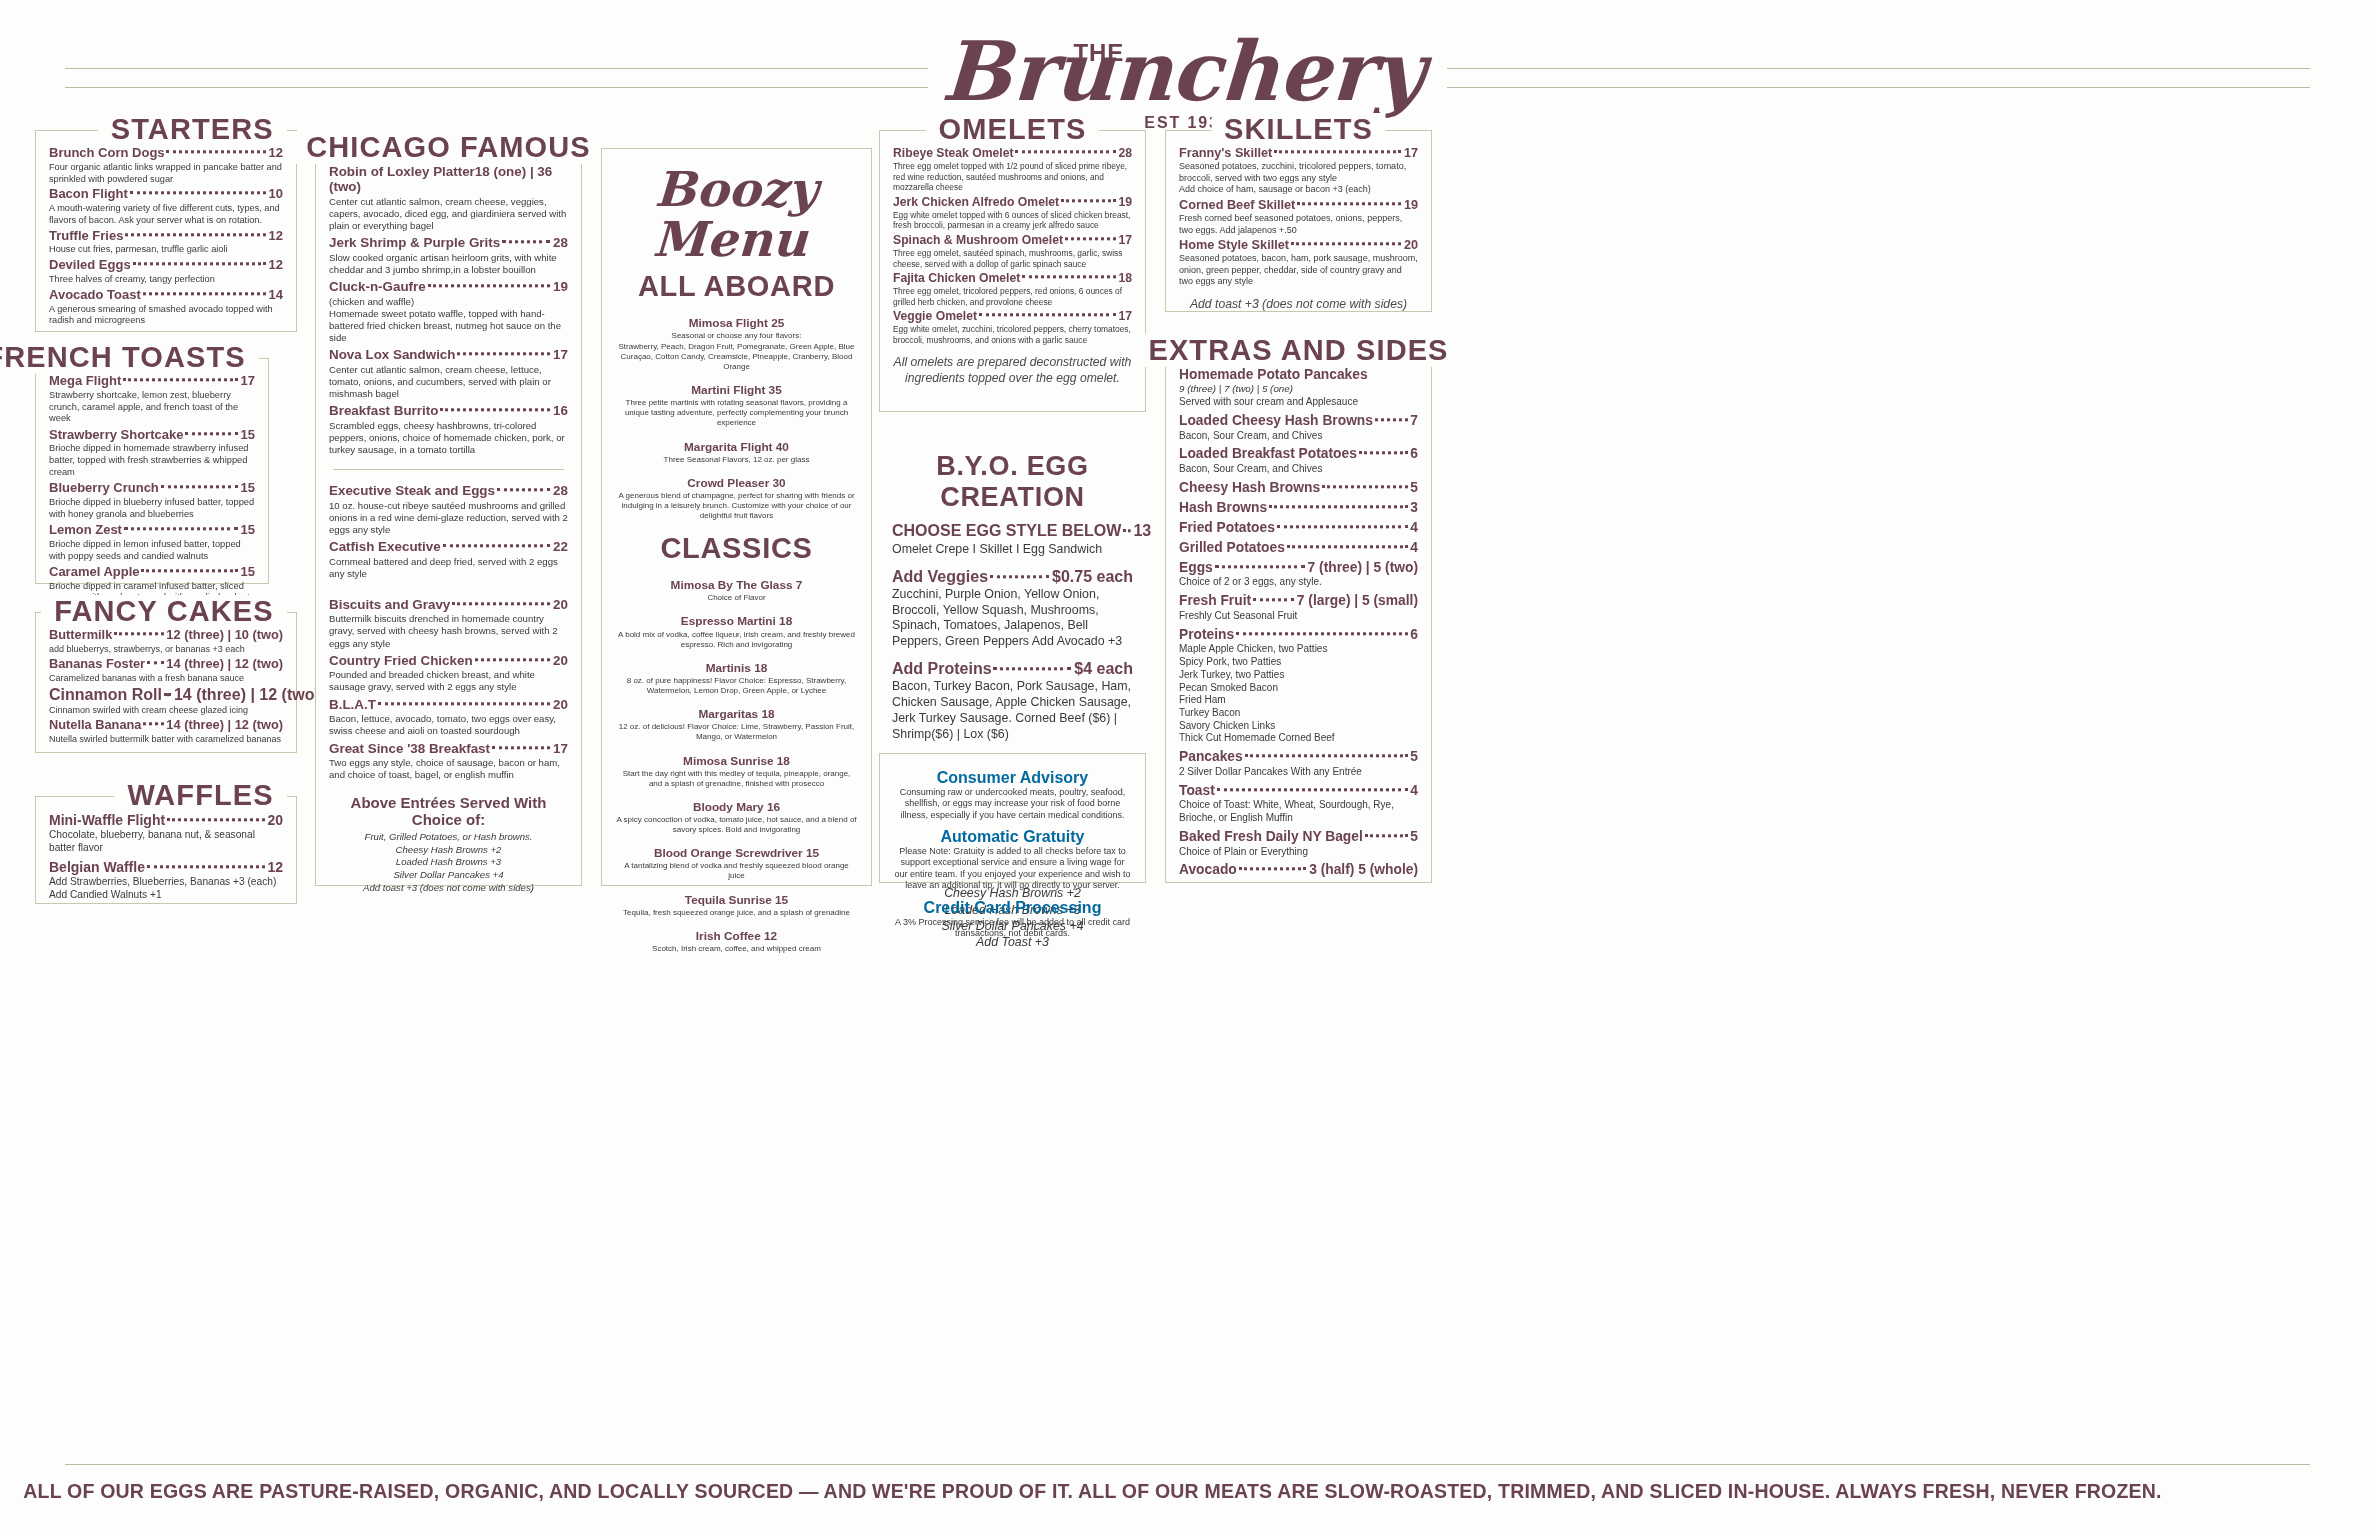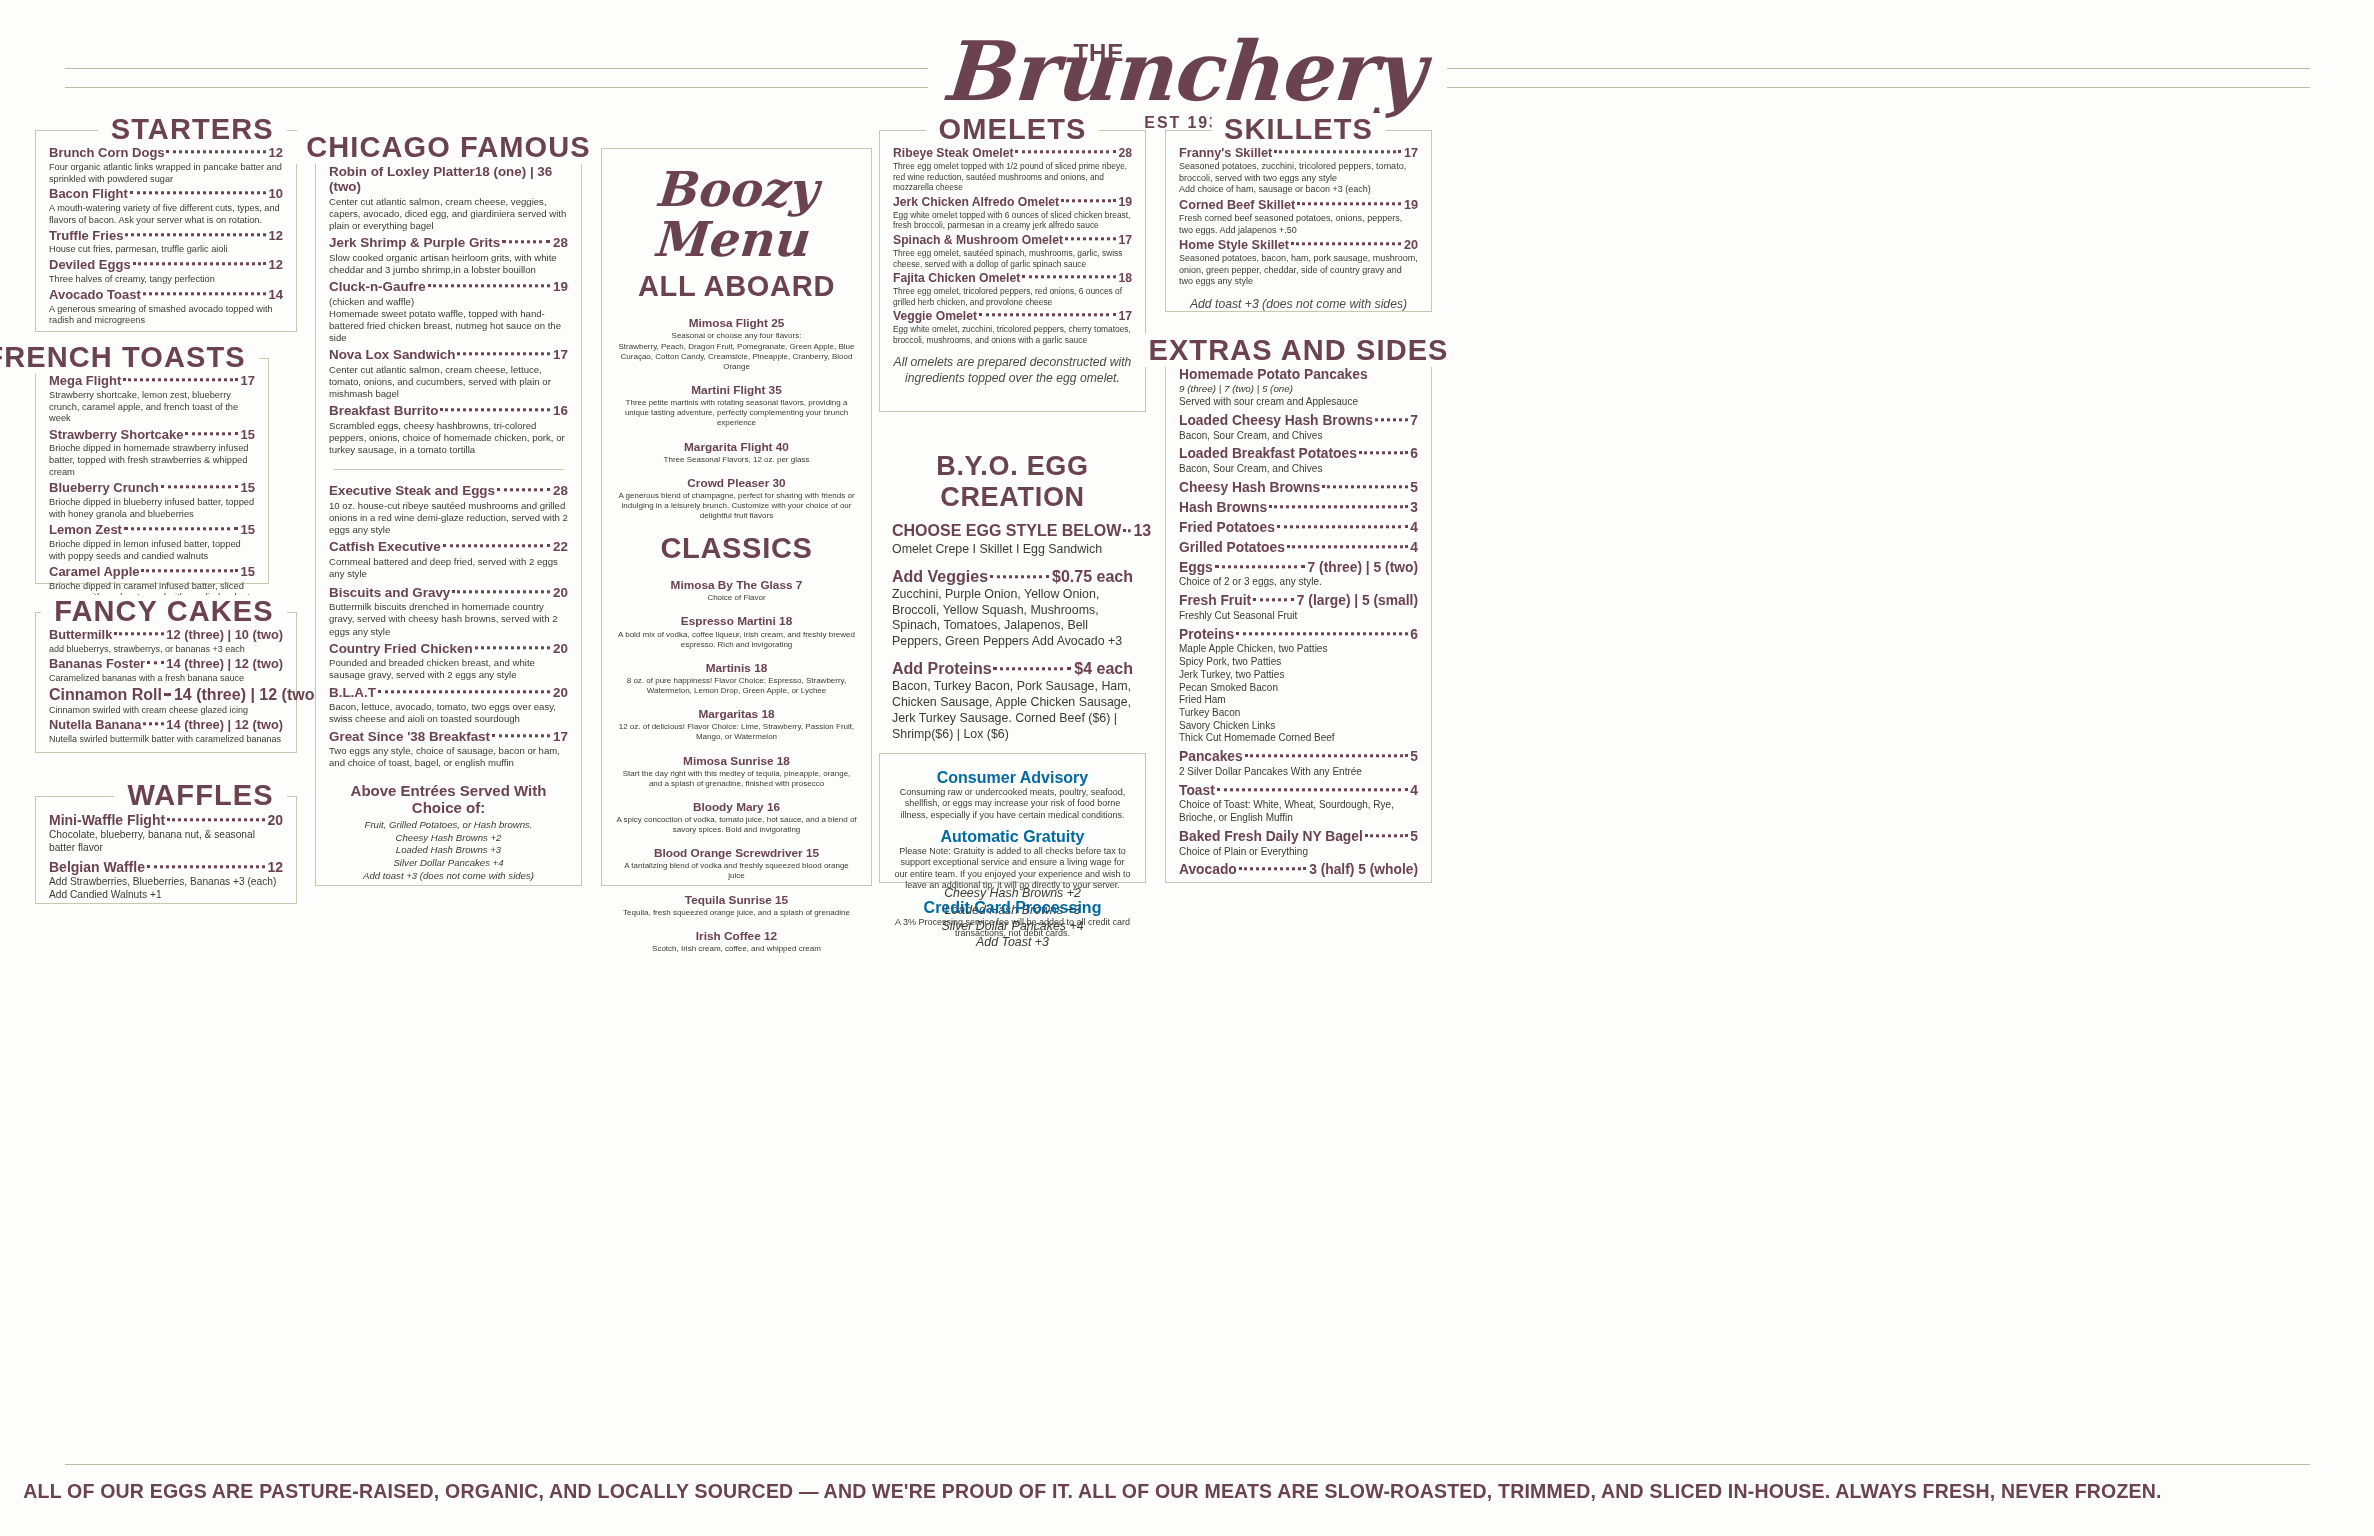--- a/index.html
+++ b/index.html
@@ -360,21 +360,21 @@
     <div class="col-divider"></div>
     <div>
         <div class="item" style="margin-bottom: 3.2px;">
           <div class="item-head" style="font-size: 13.4px;">
             <span class="item-name">Executive Steak and Eggs</span>
             <span class="dots"></span>
             <span class="price">28</span>
           </div>
           <div class="desc" style="font-size: 9.6px;">10 oz. house-cut ribeye sautéed mushrooms and grilled onions in a red wine demi-glaze reduction, served with 2 eggs any style</div>
         </div>
-        <div class="item" style="margin-bottom: 5px;">
+        <div class="item" style="margin-bottom: 17px;">
           <div class="item-head" style="font-size: 13.4px;">
             <span class="item-name">Catfish Executive</span>
             <span class="dots"></span>
             <span class="price">22</span>
           </div>
           <div class="desc" style="font-size: 9.6px;">Cornmeal battered and deep fried, served with 2 eggs any style</div>
         </div>
         <div class="item" style="margin-bottom: 3.2px;">
           <div class="item-head" style="font-size: 13.4px;">
             <span class="item-name">Biscuits and Gravy</span>

